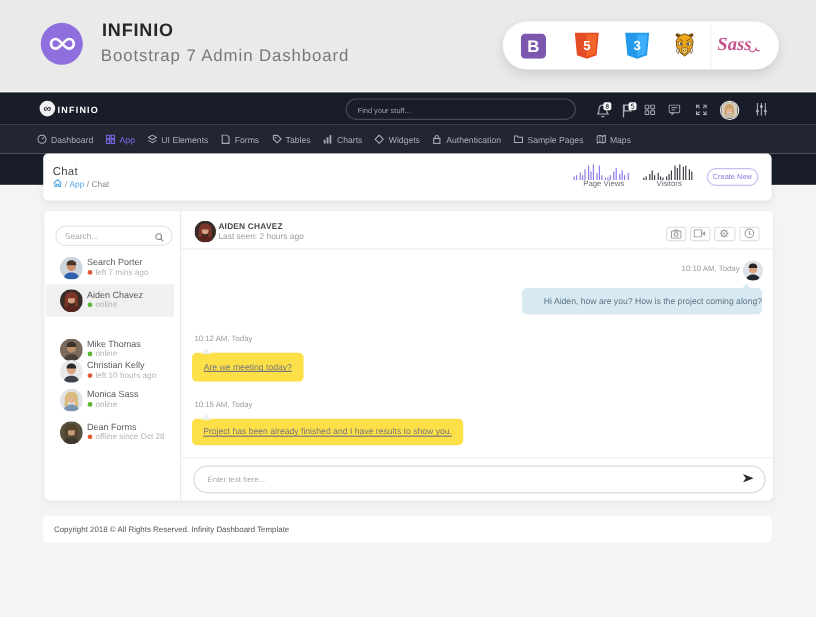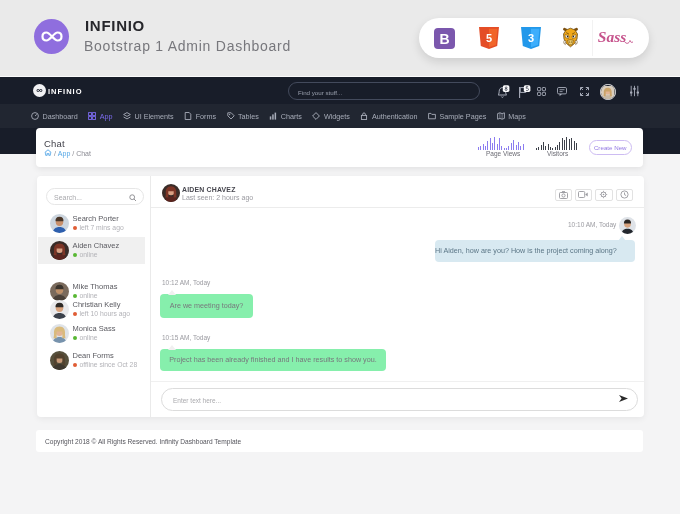--- a/index.html
+++ b/index.html
@@ -60,40 +60,40 @@
 #chathead-av { position:absolute; left:162px; top:184px; width:18px; height:18px; border-radius:50%; overflow:hidden; }
 #chathead-name { position:absolute; left:182px; top:185.5px; font-size:6.9px; font-weight:bold; color:#46464e; letter-spacing:.2px; }
 #chathead-seen { position:absolute; left:182px; top:194px; font-size:7px; color:#9a9aa0; }
 .hbtn { position:absolute; top:188.5px; width:17.5px; height:12px; border:1px solid #e2e2e2; border-radius:2px; background:#fff; display:flex; align-items:center; justify-content:center; }
 .hbtn svg { display:block; }
 #chatdiv { position:absolute; left:151px; top:207px; width:493px; height:1px; background:#ececec; }
 
 .time { position:absolute; font-size:6.5px; color:#9a9aa0; }
 .bubble { position:absolute; font-size:7.2px; border-radius:4px; }
 .bubble.blue { background:#d8e9f1; color:#5b7686; }
-.bubble.gray { background:#86efac; color:#77777c; }
+.bubble.gray { background:#fde047; color:#77777c;text-decoration:underline; }
 #msgav { position:absolute; left:619px; top:217px; width:17px; height:17px; border-radius:50%; overflow:hidden; }
 
 #chatinput { position:absolute; left:161px; top:388px; width:477px; height:23px; border:1px solid #dcdcdc; border-radius:12px; background:#fff; }
 #chatinput span { position:absolute; left:11px; top:8px; font-size:6.5px; color:#a9a9ad; }
 
 
 #fcard { position:absolute; left:36px; top:430px; width:607px; height:22px; background:#fff; border-radius:3px; }
 #fcard span { position:absolute; left:9px; top:8px; font-size:6.6px; color:#55555c; }
 </style>
 </head>
 <body>
 
 <div id="tophead"></div>
 <div id="toplogo"></div>
 <svg class="abs" style="left:41px;top:31px;" width="22" height="11" viewBox="0 0 22 11">
  <path d="M5.5 1.5 C3 1.5 1.5 3.2 1.5 5.5 C1.5 7.8 3 9.5 5.5 9.5 C9 9.5 13 1.5 16.5 1.5 C19 1.5 20.5 3.2 20.5 5.5 C20.5 7.8 19 9.5 16.5 9.5 C13 9.5 9 1.5 5.5 1.5 Z" fill="none" stroke="#fff" stroke-width="2.2"></path>
 </svg>
 <div id="toptitle">INFINIO</div>
-<div id="topsub">Bootstrap 1 Admin Dashboard</div>
+<div id="topsub">Bootstrap 7 Admin Dashboard</div>
 <div id="techpill"></div>
 <div class="abs" style="left:592px;top:20px;width:1px;height:36px;background:#f2f2f2;"></div>
 
 <svg class="ticon abs" style="left:434px;top:28px;" width="21" height="21" viewBox="0 0 21 21">
  <rect x="0" y="0" width="21" height="21" rx="4" fill="#7b57ad"></rect>
  <text x="10.5" y="15.5" font-family="Liberation Sans" font-size="14" font-weight="bold" fill="#fff" text-anchor="middle">B</text>
 </svg>
 
 <svg class="ticon abs" style="left:478px;top:27px;" width="22" height="23" viewBox="0 0 22 23">
  <path d="M1 0 L21 0 L19.2 19 L11 22 L2.8 19 Z" fill="#e44d26"></path>
@@ -320,21 +320,21 @@
   </div>
 <div id="chatdiv"></div>
 
 <div class="time" style="left:568px;top:221px;">10:10 AM, Today</div>
 <div id="msgav"><svg width="100%" height="100%" viewBox="0 0 20 20">
       <rect width="20" height="20" fill="#dfe3e8"></rect>
       <path d="M10 20 C10 20 3.2 20 3.2 20 C3.2 16 6 13.8 10 13.8 C14 13.8 16.8 16 16.8 20 Z" fill="#23282e"></path>
       <circle cx="10" cy="8.6" r="3.9" fill="#d8a37e"></circle>
       <path d="M10 3 C6.8 3 5.6 5.2 5.8 7.5 L14.2 7.5 C14.4 5.2 13.2 3 10 3 Z" fill="#2b2622"></path>
     </svg></div>
-<div class="bubble blue" style="left:435px;top:240px;width:200px;height:22px;line-height:22px;text-align:left;">Hi Aiden, how are you? How is the project coming along?</div>
+<div class="bubble blue" style="left:435px;top:240px;width:200px;height:22px;line-height:22px;text-align:right;">Hi Aiden, how are you? How is the project coming along?</div>
 <div class="time" style="left:162px;top:279px;">10:12 AM, Today</div>
 <div class="bubble gray" style="left:160px;top:294px;width:93px;height:24px;line-height:24px;text-align:center;">Are we meeting today?</div>
 <div class="time" style="left:162px;top:334px;">10:15 AM, Today</div>
 <div class="bubble gray" style="left:160px;top:349px;width:226px;height:22px;line-height:22px;text-align:center;">Project has been already finished and I have results to show you.</div>
 
 <div class="abs" style="left:618px;top:236px;width:0;height:0;border-left:4px solid transparent;border-right:4px solid transparent;border-bottom:5px solid #d8e9f1;"></div>
 <div class="abs" style="left:168px;top:290px;width:0;height:0;border-left:4px solid transparent;border-right:4px solid transparent;border-bottom:5px solid #f0f0f0;"></div>
 <div class="abs" style="left:168px;top:345px;width:0;height:0;border-left:4px solid transparent;border-right:4px solid transparent;border-bottom:5px solid #f0f0f0;"></div>
 
 <div class="abs" style="left:151px;top:381px;width:493px;height:1px;background:#f0f0f0;"></div>

